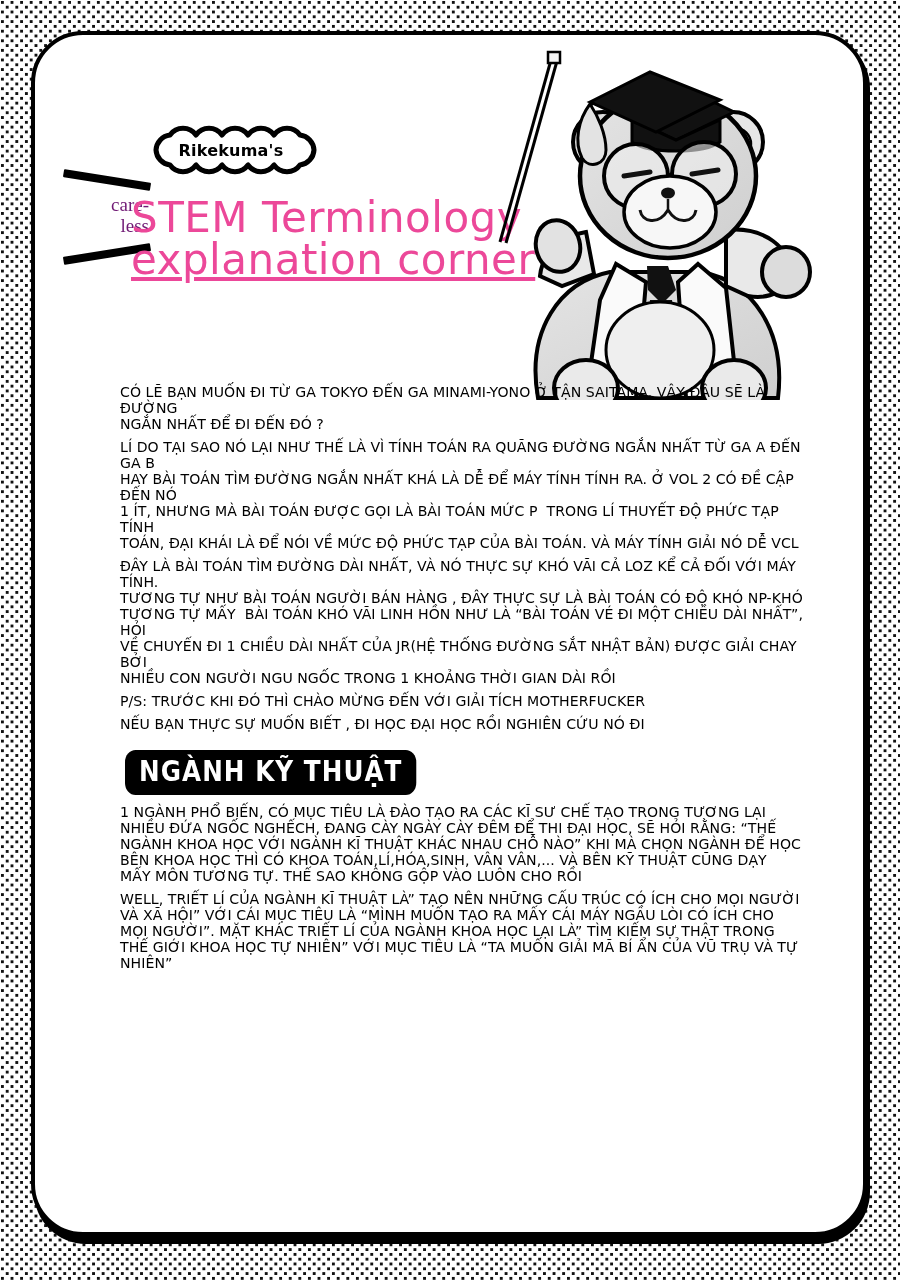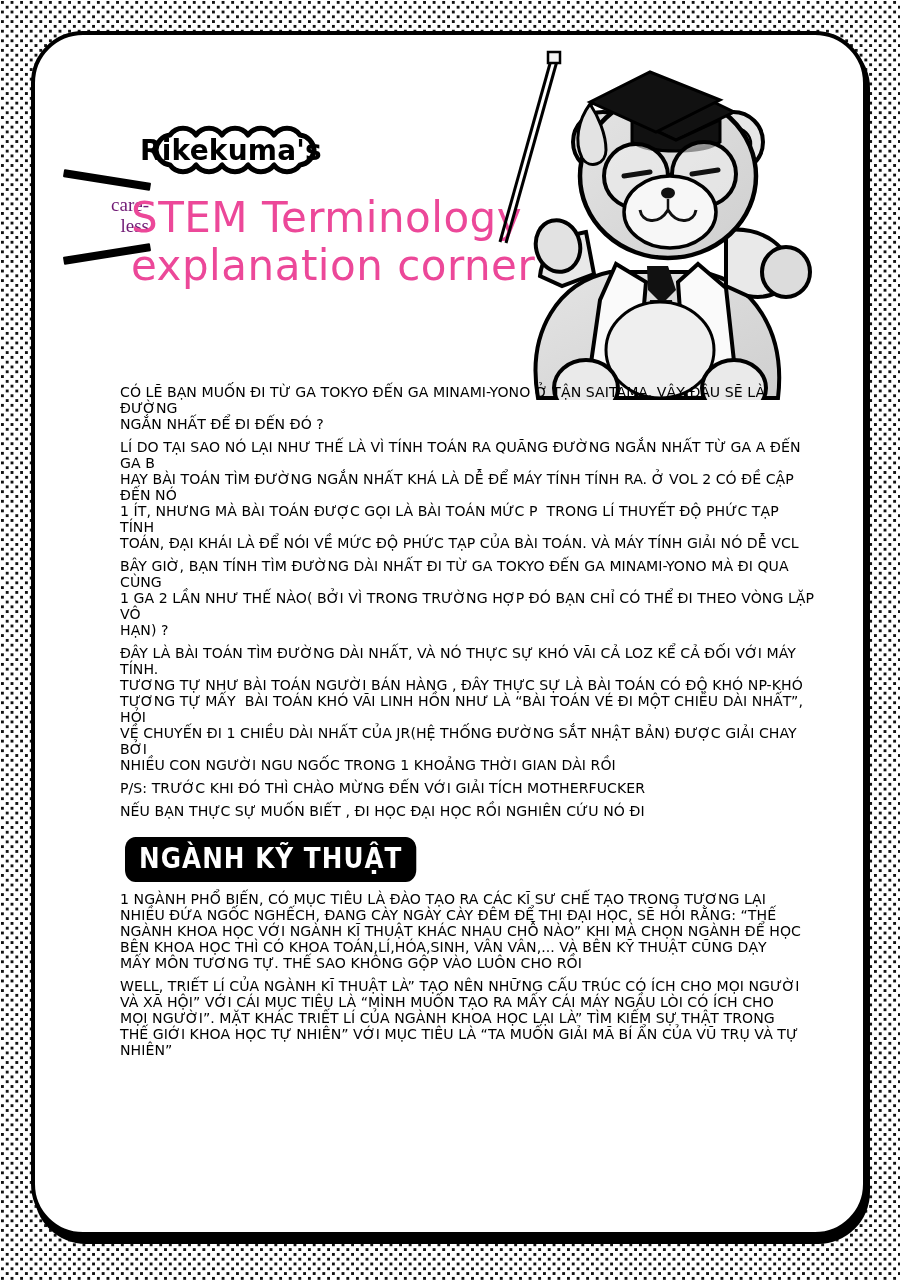--- a/index.html
+++ b/index.html
@@ -46,21 +46,21 @@
 
   
   #bubble{
     position:absolute;left:93px;top:90px;
     width:206px;height:50px;
   }
   #bubble svg{display:block;}
   #bubble .bubble-text{
     position:absolute;left:0;top:0;width:206px;height:50px;
     display:flex;align-items:center;justify-content:center;
-    font-size:28px;font-weight:700;color:#000;letter-spacing:.2px;
+    font-size:16px;font-weight:700;color:#000;letter-spacing:.2px;
     font-family:"DejaVu Sans",sans-serif;
   }
 
   
   #careless{
     position:absolute;left:26px;top:133px;width:92px;height:100px;
   }
   #careless .bar{
     position:absolute;background:#000;height:8px;width:88px;border-radius:1px;
   }
@@ -73,21 +73,21 @@
   }
 
   
   #title1,#title2{
     position:absolute;left:96px;color:#ec4899;
     font-family:"DejaVu Sans",sans-serif;
     font-weight:400;letter-spacing:.5px;
     white-space:nowrap;
   }
   #title1{top:158px;font-size:42px;}
-  #title2{top:206px;font-size:42px;}
+  #title2{top:200px;font-size:42px;text-decoration:underline;}
 
   
   #bear{position:absolute;left:455px;top:15px;width:330px;height:350px;}
   #bear svg{display:block;}
 
   
   #content{position:absolute;left:0;top:340px;width:836px;}
 
   .sec-head{
     display:inline-block;
@@ -223,23 +223,20 @@
   </div>
 
   <div id="content">
 
       <div class="body-text first">CÓ LẼ BẠN MUỐN ĐI TỪ GA TOKYO ĐẾN GA MINAMI-YONO Ở TẬN SAITAMA. VẬY ĐÂU SẼ LÀ ĐƯỜNG
 NGẮN NHẤT ĐỂ ĐI ĐẾN ĐÓ ?</div>
       <div class="body-text">LÍ DO TẠI SAO NÓ LẠI NHƯ THẾ LÀ VÌ TÍNH TOÁN RA QUÃNG ĐƯỜNG NGẮN NHẤT TỪ GA A ĐẾN GA B
 HAY BÀI TOÁN TÌM ĐƯỜNG NGẮN NHẤT KHÁ LÀ DỄ ĐỂ MÁY TÍNH TÍNH RA. Ở VOL 2 CÓ ĐỀ CẬP ĐẾN NÓ
 1 ÍT, NHƯNG MÀ BÀI TOÁN ĐƯỢC GỌI LÀ BÀI TOÁN MỨC P  TRONG LÍ THUYẾT ĐỘ PHỨC TẠP TÍNH
 TOÁN, ĐẠI KHÁI LÀ ĐỂ NÓI VỀ MỨC ĐỘ PHỨC TẠP CỦA BÀI TOÁN. VÀ MÁY TÍNH GIẢI NÓ DỄ VCL</div>
-      <div class="body-text">BÂY GIỜ, BẠN TÍNH TÌM ĐƯỜNG DÀI NHẤT ĐI TỪ GA TOKYO ĐẾN GA MINAMI-YONO MÀ ĐI QUA CÙNG
-1 GA 2 LẦN NHƯ THẾ NÀO( BỞI VÌ TRONG TRƯỜNG HỢP ĐÓ BẠN CHỈ CÓ THỂ ĐI THEO VÒNG LẶP  VÔ
-HẠN) ?</div>
       <div class="body-text">ĐÂY LÀ BÀI TOÁN TÌM ĐƯỜNG DÀI NHẤT, VÀ NÓ THỰC SỰ KHÓ VÃI CẢ LOZ KỂ CẢ ĐỐI VỚI MÁY TÍNH.
 TƯƠNG TỰ NHƯ BÀI TOÁN NGƯỜI BÁN HÀNG , ĐÂY THỰC SỰ LÀ BÀI TOÁN CÓ ĐỘ KHÓ NP-KHÓ
 TƯƠNG TỰ MẤY  BÀI TOÁN KHÓ VÃI LINH HỒN NHƯ LÀ “BÀI TOÁN VÉ ĐI MỘT CHIỀU DÀI NHẤT”, HỎI
 VỀ CHUYẾN ĐI 1 CHIỀU DÀI NHẤT CỦA JR(HỆ THỐNG ĐƯỜNG SẮT NHẬT BẢN) ĐƯỢC GIẢI CHAY BỞI
 NHIỀU CON NGƯỜI NGU NGỐC TRONG 1 KHOẢNG THỜI GIAN DÀI RỒI</div>
       <div class="body-text">P/S: TRƯỚC KHI ĐÓ THÌ CHÀO MỪNG ĐẾN VỚI GIẢI TÍCH MOTHERFUCKER</div>
       <div class="body-text">NẾU BẠN THỰC SỰ MUỐN BIẾT , ĐI HỌC ĐẠI HỌC RỒI NGHIÊN CỨU NÓ ĐI</div>
       <div><div class="sec-head s2">NGÀNH KỸ THUẬT</div></div>
       <div class="body-text first">1 NGÀNH PHỔ BIẾN, CÓ MỤC TIÊU LÀ ĐÀO TẠO RA CÁC KĨ SƯ CHẾ TẠO TRONG TƯƠNG LẠI
 NHIỀU ĐỨA NGỐC NGHẾCH, ĐANG CÀY NGÀY CÀY ĐÊM ĐỂ THI ĐẠI HỌC, SẼ HỎI RẰNG: “THẾ

